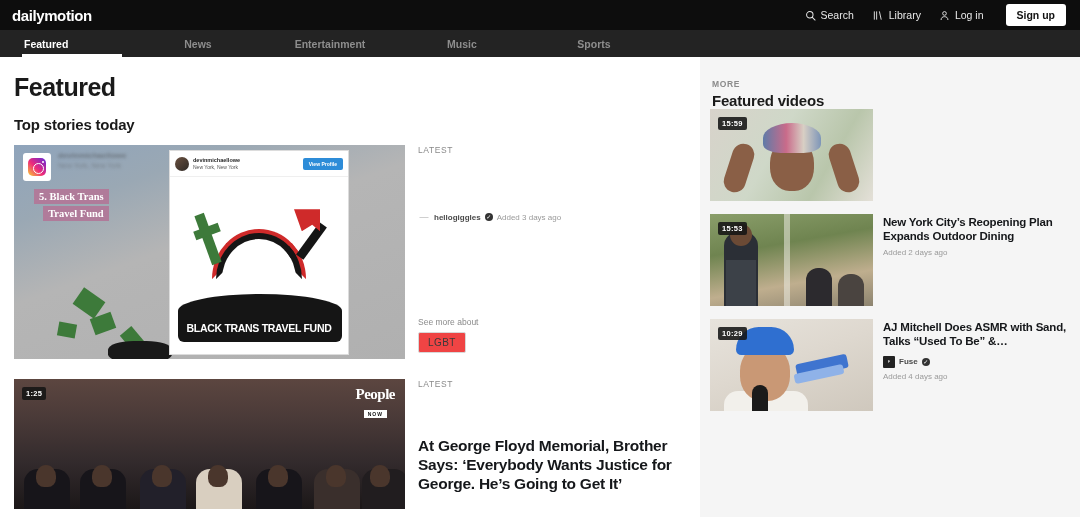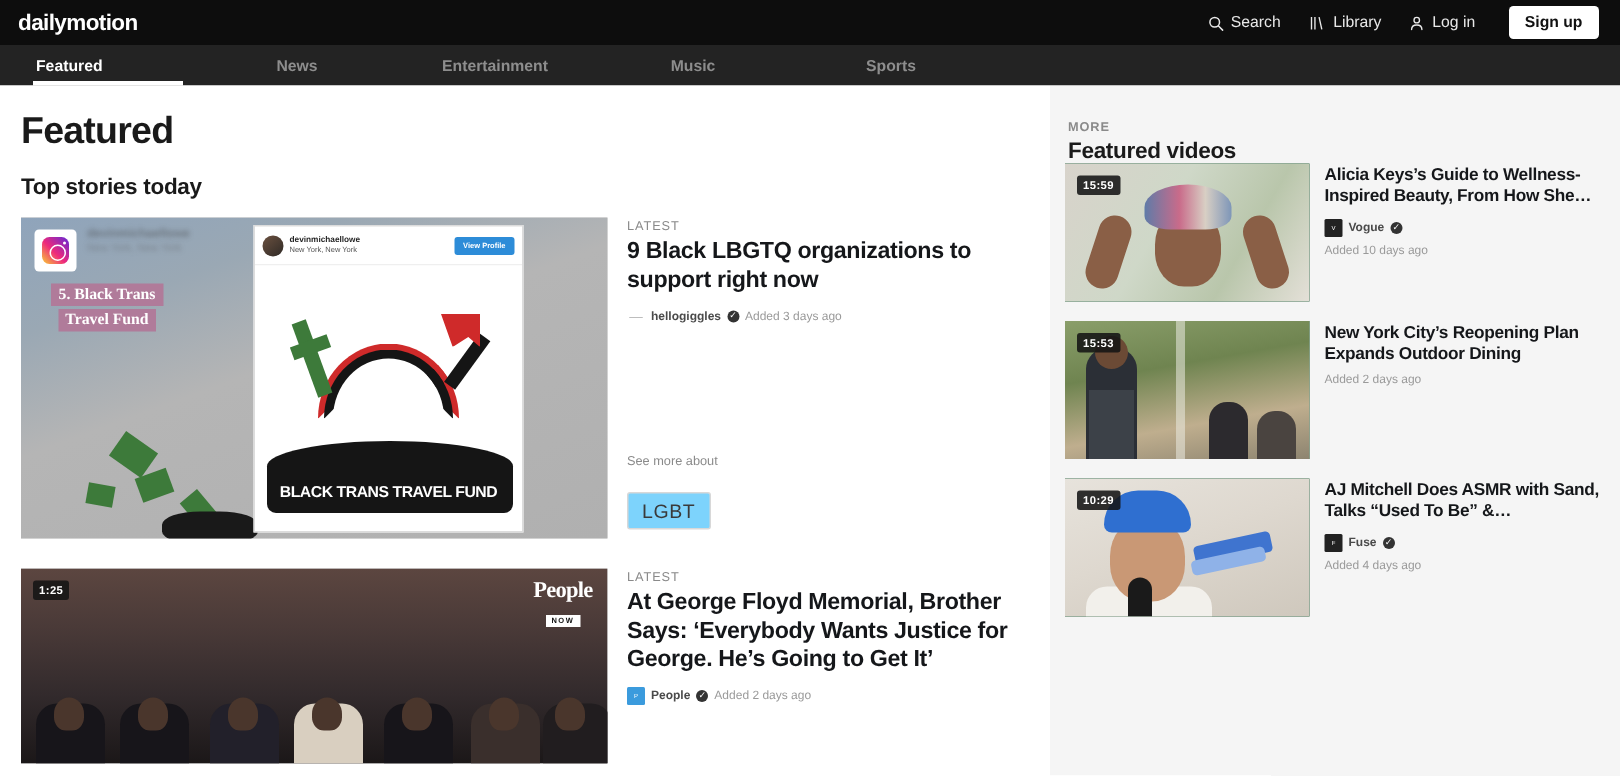--- a/index.html
+++ b/index.html
@@ -122,20 +122,21 @@
     position: relative;
     overflow: hidden;
     background: #b9b9b9;
   }
   .thumb-2 { height: 130px; }
   .story-info {
     flex: 1;
     padding-left: 5px;
     display: flex;
     flex-direction: column;
+    gap: 44px;
   }
   .label-latest {
     font-size: 8.5px;
     color: #8a8a8a;
     letter-spacing: 0.6px;
     margin-bottom: 4px;
   }
   .story-head {
     font-size: 15.5px;
     font-weight: bold;
@@ -167,31 +168,31 @@
   .chan-name { font-weight: bold; color: #4a4a4a; font-size: 8px; }
   .verified {
     width: 8px; height: 8px; border-radius: 50%;
     background: #333; color:#fff;
     font-size: 6px; line-height: 8px; text-align: center;
     flex: 0 0 8px;
   }
   .added { color: #9a9a9a; font-size: 8px; }
 
   .seemore-wrap { margin-top: auto; padding-bottom: 6px; }
-  .seemore-label { font-size: 8.5px; color: #8a8a8a; margin-bottom: 16px; }
+  .seemore-label { font-size: 8.5px; color: #8a8a8a; margin-bottom: 5px; }
   .tag-chip {
     display: inline-block;
     border: 1px solid #d8d8d8;
     border-radius: 2px;
     padding: 4px 9px;
-    font-size: 13px;
+    font-size: 10px;
     color: #3a3a3a;
     letter-spacing: 0.4px;
     cursor: pointer;
-    background: #7dd3fc;
+    background: #ef4444;
   }
 
   
   .duration {
     position: absolute;
     left: 8px; top: 8px;
     background: rgba(20,20,20,0.88);
     color: #fff;
     font-size: 7.5px;
     font-weight: bold;
@@ -234,21 +235,21 @@
   .ig-glyph::before {
     content:""; position:absolute; left:4.5px; top:4.5px;
     width:9px; height:9px; border:1.6px solid #fff; border-radius:50%;
   }
   .ig-glyph::after {
     content:""; position:absolute; right:2.5px; top:2.5px;
     width:2px; height:2px; background:#fff; border-radius:50%;
   }
   .overlay-text {
     position: absolute; left: 20px; top: 44px;
-    display: flex; flex-direction: column; align-items: center; gap: 2px;
+    display: flex; flex-direction: column; align-items: flex-end; gap: 2px;
     z-index: 4;
   }
   .overlay-text span {
     background: #b07b9a;
     color: #fff;
     font-family: "Liberation Serif", serif;
     font-weight: bold;
     font-size: 10.5px;
     padding: 2px 5px;
   }
@@ -551,21 +552,20 @@
             <div class="sym-arrow-tail"></div>
             <div class="sym-arrow"></div>
             <div class="sym-band"></div>
             <div class="sym-band-text">BLACK TRANS TRAVEL FUND</div>
           </div>
         </div>
       </div>
 
       <div class="story-info">
         <div class="label-latest">LATEST</div>
-        <div class="story-head">9 Black LBGTQ organizations to support right now</div>
         <div class="story-meta">
           <div class="chan-avatar dash">—</div>
           <span class="chan-name">hellogiggles</span>
           <span class="verified">✓</span>
           <span class="added">Added 3 days ago</span>
         </div>
         <div class="seemore-wrap">
           <div class="seemore-label">See more about</div>
           <span class="tag-chip">LGBT</span>
         </div>
@@ -617,29 +617,20 @@
 
     <div class="sv">
       <div class="sv-thumb">
         <div class="art-alicia"></div>
         <div class="al-arm-l"></div>
         <div class="al-arm-r"></div>
         <div class="al-head"></div>
         <div class="al-wrap"></div>
         <div class="duration">15:59</div>
       </div>
-      <div class="sv-body">
-        <div class="sv-title">Alicia Keys’s Guide to Wellness-Inspired Beauty, From How She…</div>
-        <div class="sv-meta">
-          <div class="chan-avatar">V</div>
-          <span class="chan-name">Vogue</span>
-          <span class="verified">✓</span>
-        </div>
-        <div class="sv-added">Added 10 days ago</div>
-      </div>
     </div>
 
     <div class="sv">
       <div class="sv-thumb">
         <div class="art-nyc"></div>
         <div class="nyc-pole"></div>
         <div class="nyc-man"></div>
         <div class="nyc-apron"></div>
         <div class="nyc-head"></div>
         <div class="nyc-b1"></div>

